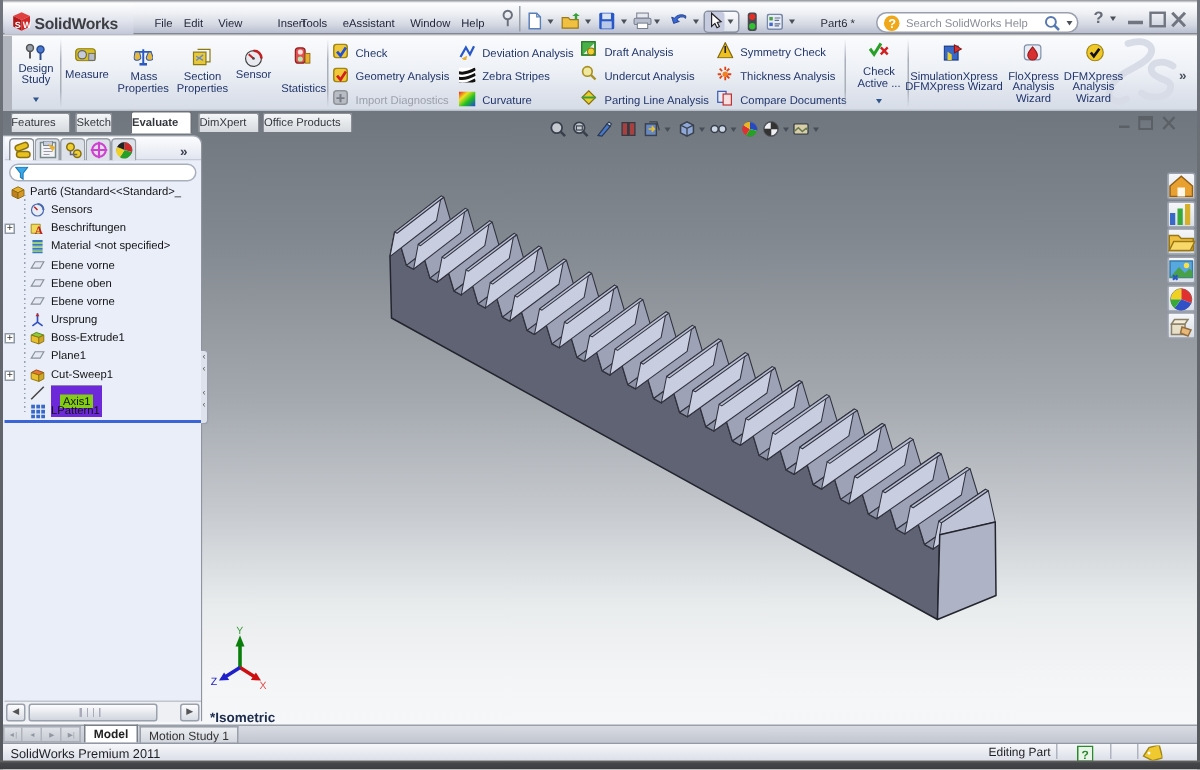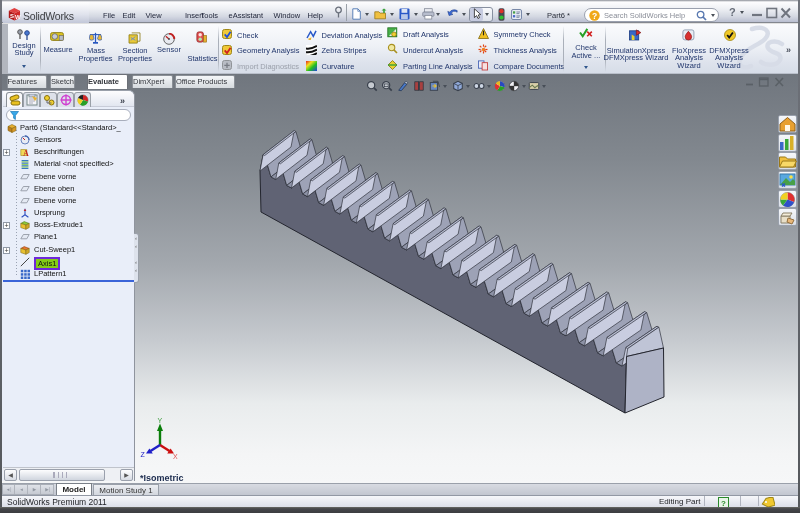--- a/index.html
+++ b/index.html
@@ -188,21 +188,21 @@
 background:linear-gradient(180deg,#8a8e96 0,#fdfdfe 2px,#eef0f4 40%,#d4d8e2 75%,#b9bed0 100%);
 border-bottom:1px solid #83878f"></div>
 <div class="abs" style="left:3px;top:2px;width:86px;height:21px;background:linear-gradient(180deg,#ffffff,#dfe2ec 60%,#c2c7d8)"></div>
 <svg class="abs" style="left:7px;top:7px" width="14" height="14">
 <path d="M1.8,3.7 L7.4,1.1 L13,3.7 L7.4,6.3 Z" fill="#e04040"></path>
       <path d="M1.8,3.7 L7.4,6.3 L7.4,13.5 L1.8,10.7 Z" fill="#b01818"></path>
 <path d="M13,3.7 L7.4,6.3 L7.4,13.5 L13,10.7 Z" fill="#d02828"></path>
 <text x="2.9" y="11.4" font-size="6" font-weight="bold" fill="#fff" font-family="Liberation Sans">S</text>
 <text x="8.1" y="11.8" font-size="6" font-weight="bold" fill="#fff" font-family="Liberation Sans">W</text>
     </svg>
-<div class="abs" style="left:23px;top:9.5px;font-size:10.5px;font-weight:normal;color:#3c3e42;letter-spacing:-0.2px">SolidWorks</div>
+<div class="abs" style="left:23px;top:9.5px;font-size:10.5px;font-weight:bold;color:#3c3e42;letter-spacing:-0.2px">SolidWorks</div>
 <div class="menu" style="left:103px">File</div>
 <div class="menu" style="left:122.5px">Edit</div>
 <div class="menu" style="left:145.5px">View</div>
 <div class="menu" style="left:185px">Insert</div>
 <div class="menu" style="left:200.5px">Tools</div>
 <div class="menu" style="left:228.5px">eAssistant</div>
 <div class="menu" style="left:273.5px">Window</div>
 <div class="menu" style="left:307.5px">Help</div>
 <svg class="abs" style="left:334px;top:6px" width="10" height="13">
       <circle cx="4.5" cy="4" r="2.8" fill="none" stroke="#6a707c" stroke-width="1.3"></circle>
@@ -555,21 +555,21 @@
         <path d="M0.8,3.4 L4.2,1.6 L9.2,3.4 L5.9,5 Z" fill="#e87830" stroke="#904010" stroke-width=".6"></path>
         <path d="M0.8,3.4 L5.9,5 V9.3 L0.8,7.6 Z" fill="#e8c030" stroke="#8a7010" stroke-width=".6"></path>
         <path d="M9.2,3.4 L5.9,5 V9.3 L9.2,7.6 Z" fill="#d0a828" stroke="#8a7010" stroke-width=".6"></path>
       </svg>
       <span class="ttxt" style="left:34px">Cut-Sweep1</span>
     </div>
 <div class="treerow" style="top:256px">
       <svg class="tico" style="left:20px" width="10" height="10" viewBox="0 0 10 10">
         <path d="M0.8,9.2 L9.2,0.8" stroke="#444" stroke-width="1"></path>
       </svg>
-      <span class="ttxt" style="left:34px;border:2px solid #6d28d9;background:#84cc16;padding:0 2px;line-height:9px;margin-top:1px;display:inline-block">Axis1</span>
+      <span class="ttxt" style="left:34px;border:6px solid #6d28d9;background:#84cc16;padding:0 2px;line-height:9px;margin-top:1px;display:inline-block">Axis1</span>
     </div>
 <div class="treerow" style="top:268px">
       <svg class="tico" style="left:20px" width="10" height="10" viewBox="0 0 10 10">
         <g fill="#3868c8">
           <rect x="0.8" y="0.8" width="2.5" height="2.5"></rect>
           <rect x="4.2" y="0.8" width="2.5" height="2.5"></rect>
           <rect x="7.5" y="0.8" width="2.5" height="2.5"></rect>
           <rect x="0.8" y="4.2" width="2.5" height="2.5"></rect>
           <rect x="4.2" y="4.2" width="2.5" height="2.5"></rect>
           <rect x="7.5" y="4.2" width="2.5" height="2.5"></rect>

